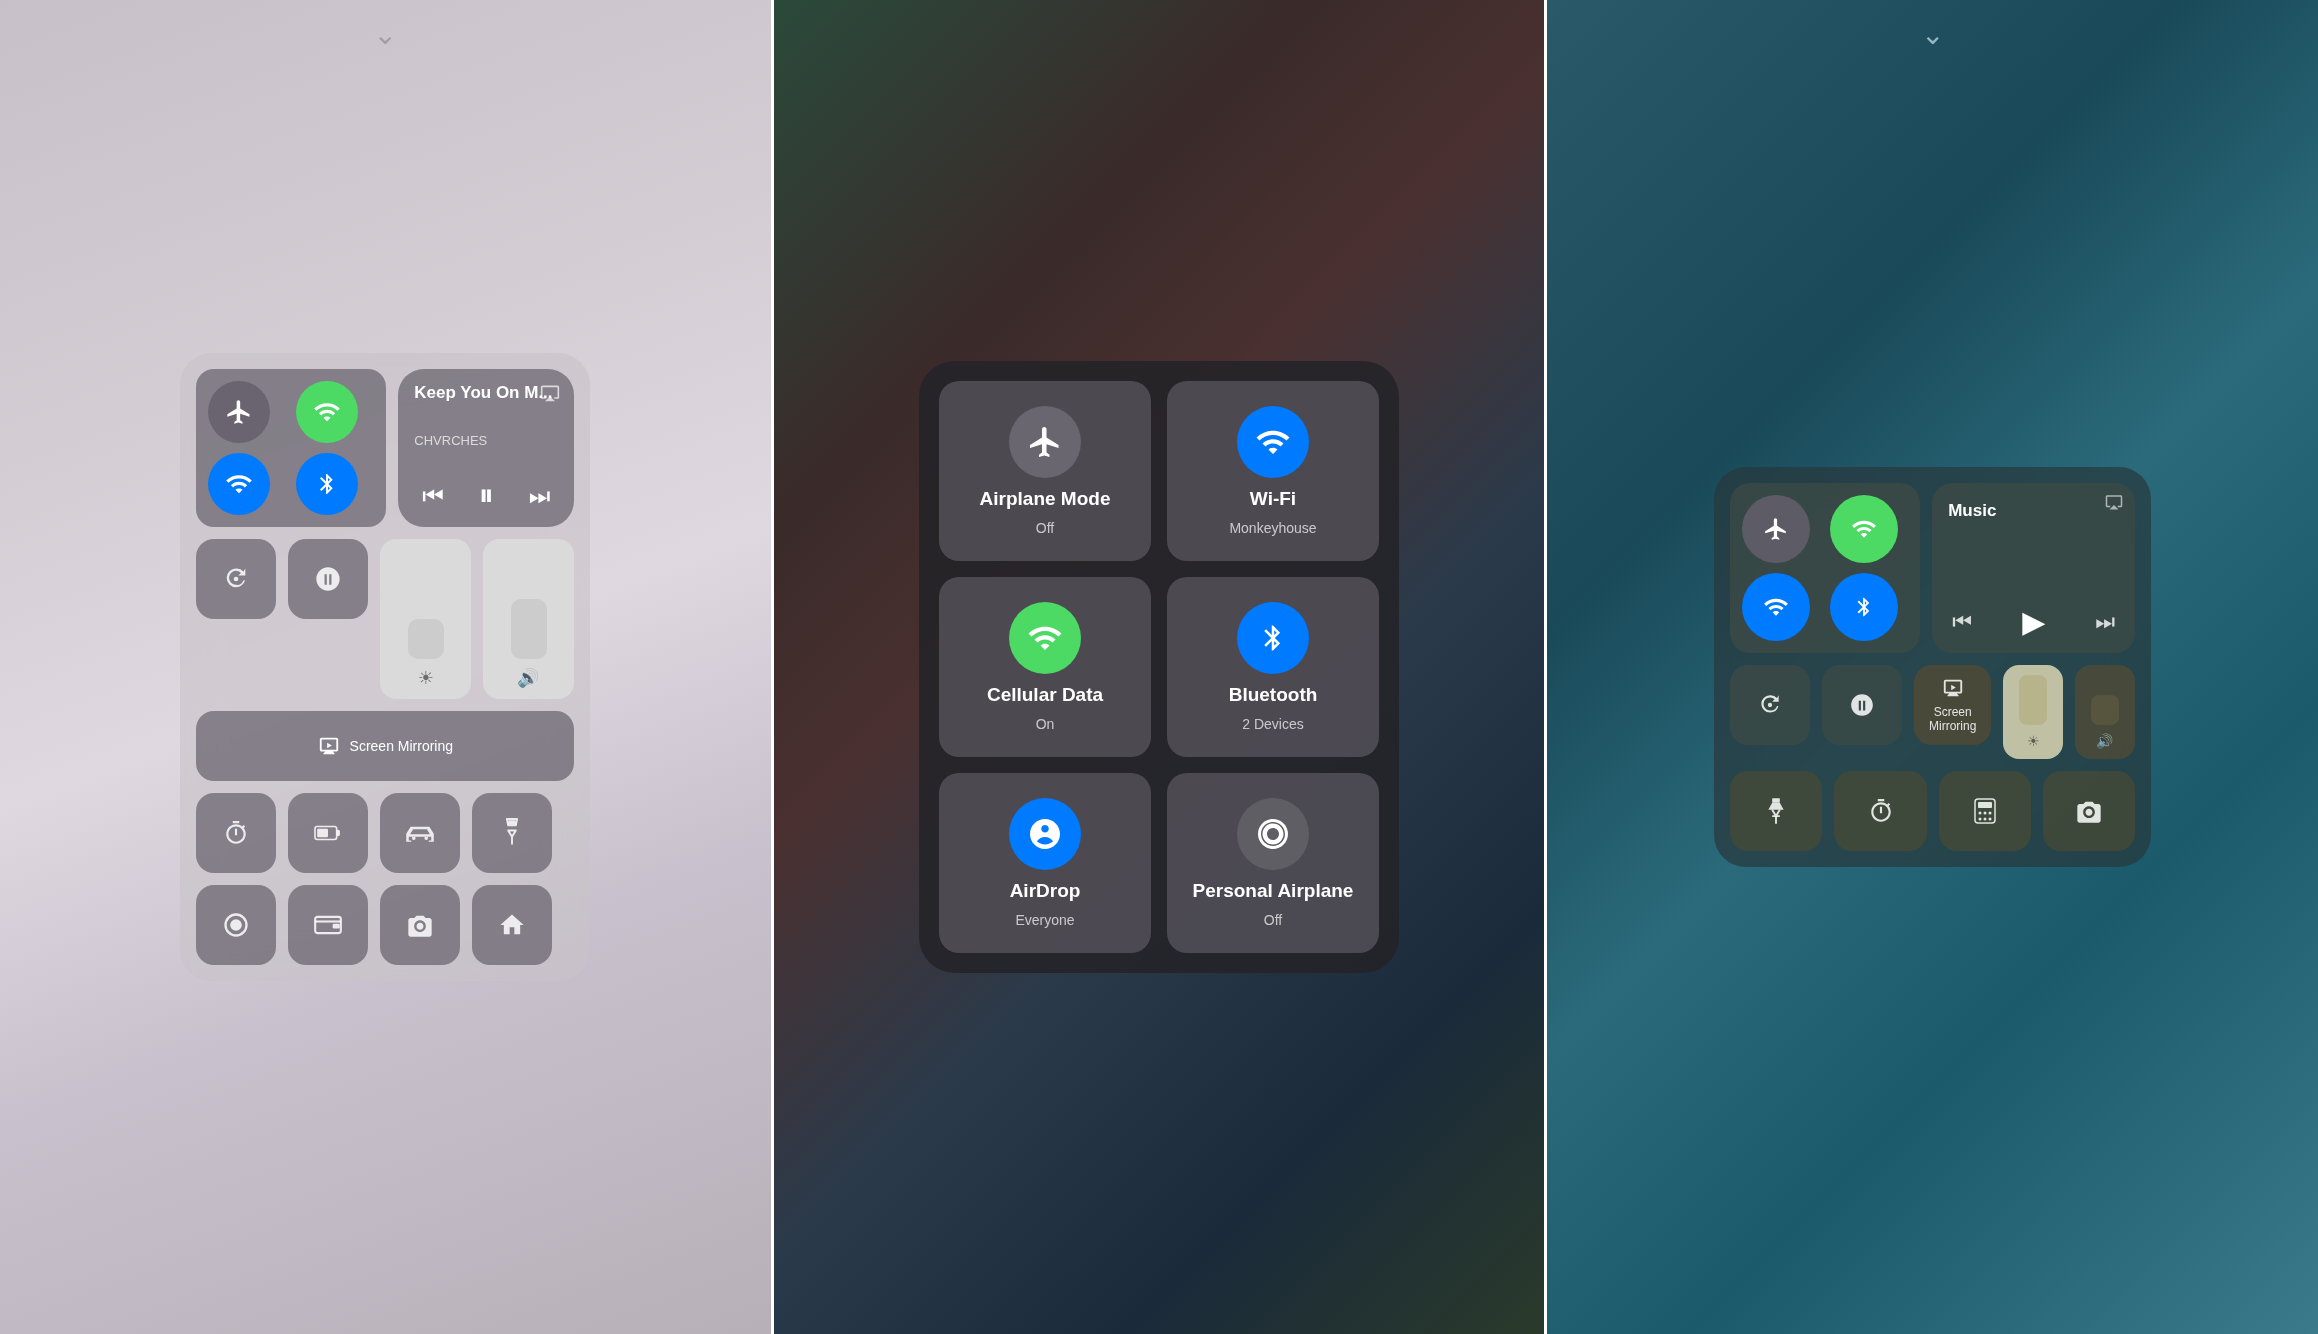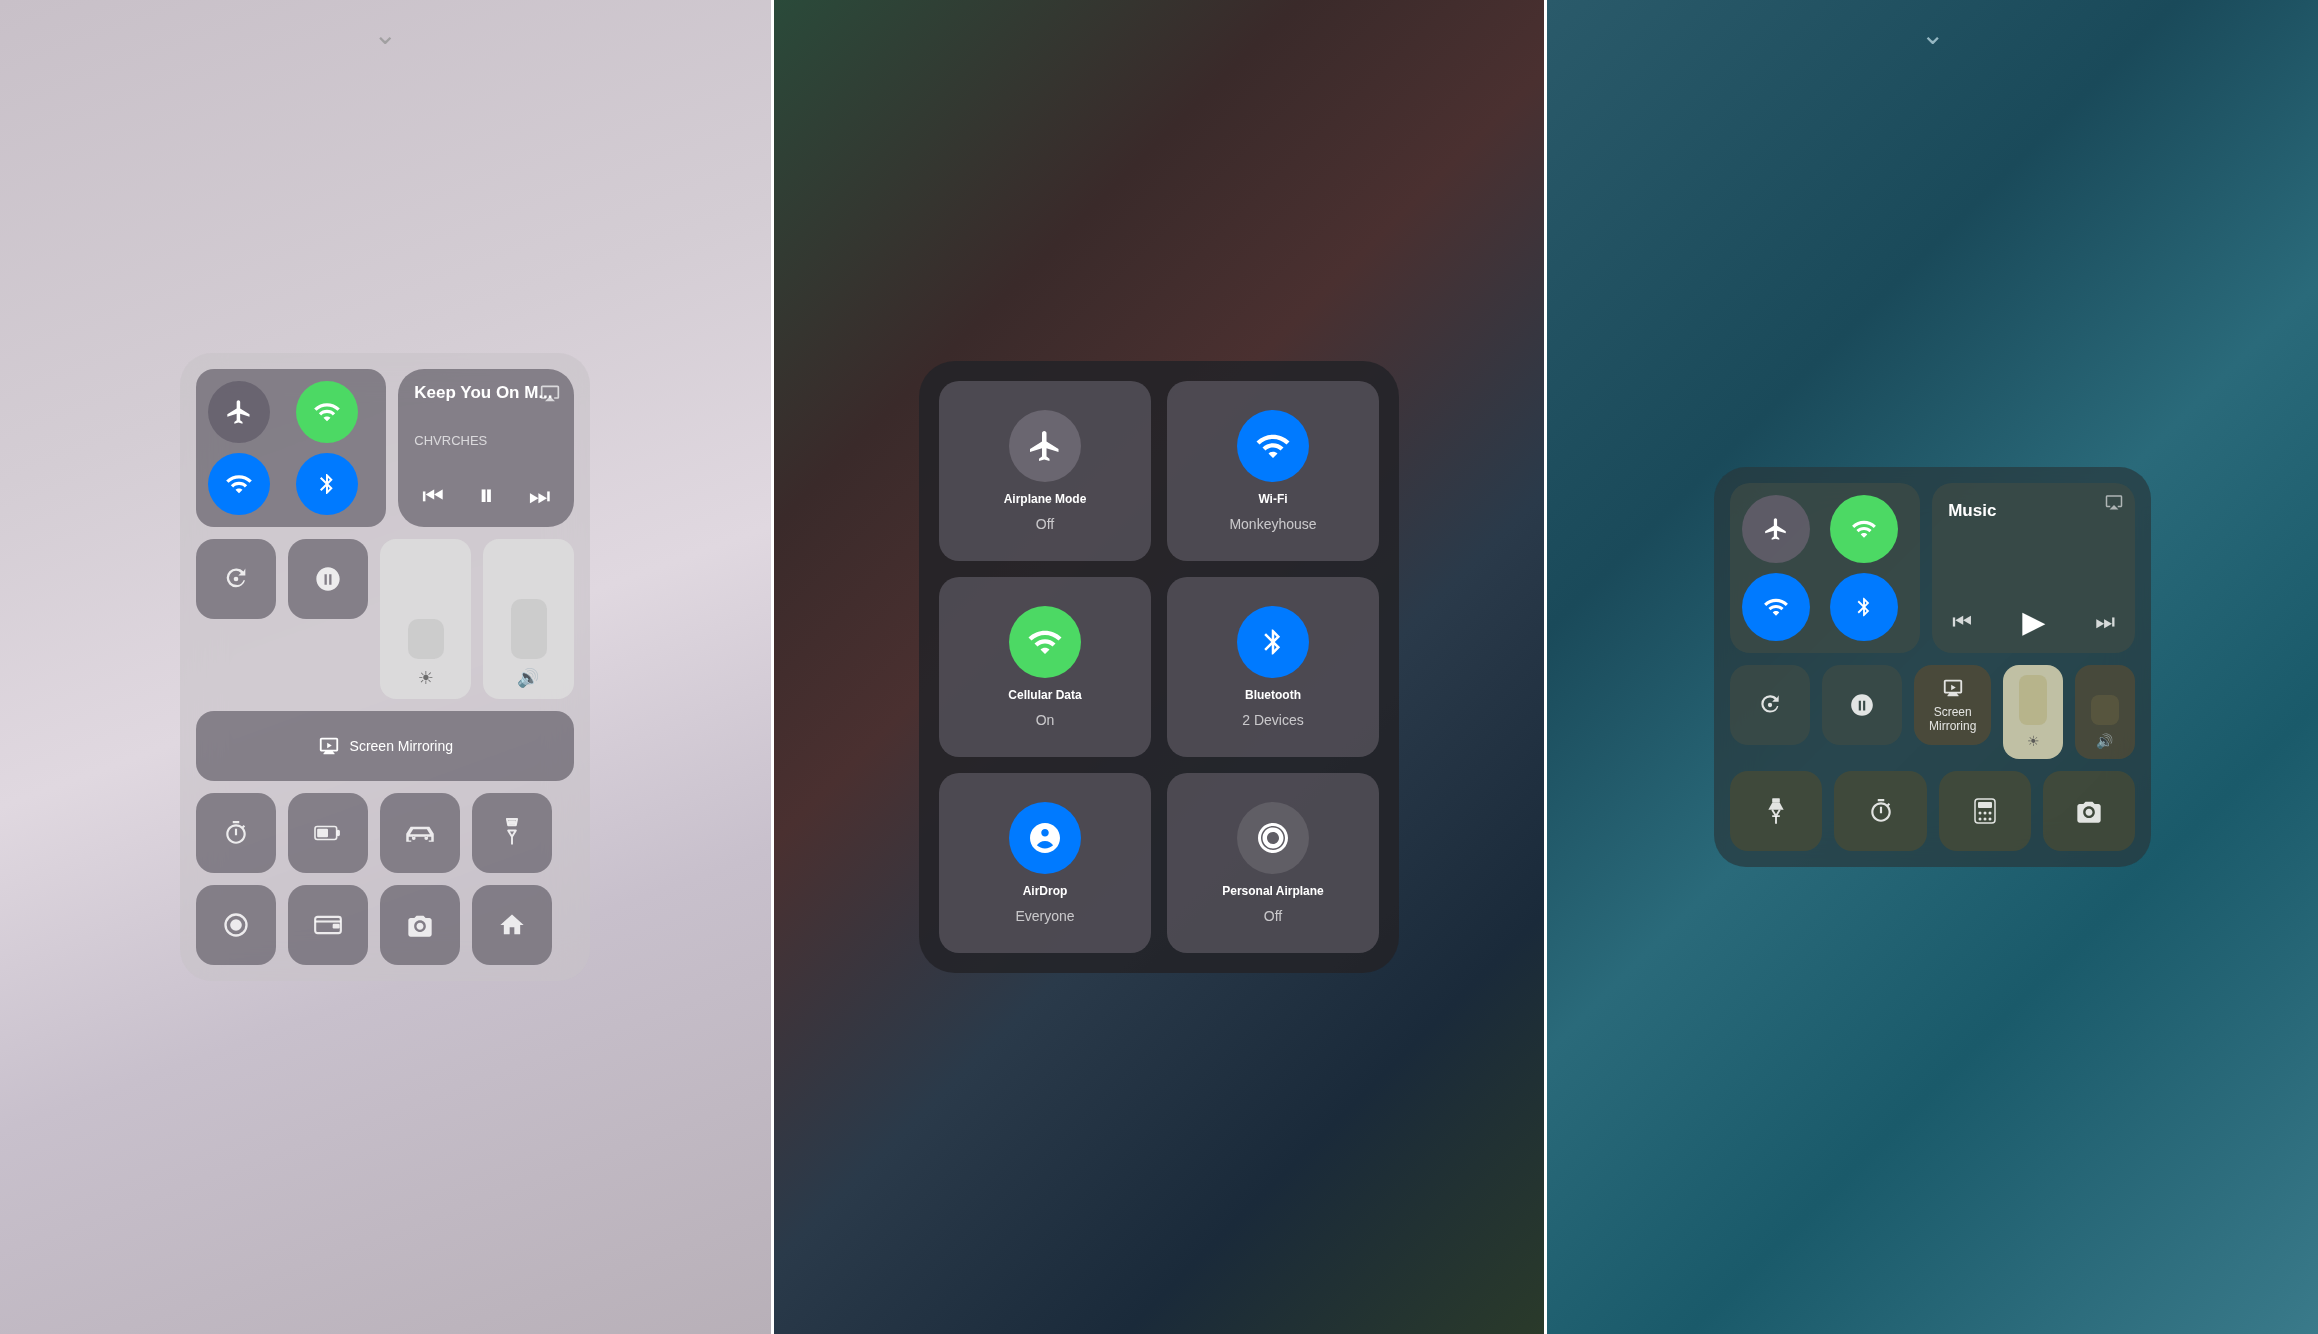--- a/index.html
+++ b/index.html
@@ -246,21 +246,21 @@
       align-items: center;
       justify-content: center;
     }
 
     .p2-circle-gray { background: rgba(110,105,115,0.9); }
     .p2-circle-green { background: #4cd964; }
     .p2-circle-blue { background: #007aff; }
     .p2-circle-darkgray { background: rgba(100,98,105,0.85); }
 
     .p2-label {
-      font-size: 12px;
+      font-size: 19px;
       font-weight: 600;
       color: white;
       text-align: center;
     }
 
     .p2-sublabel {
       font-size: 14px;
       color: rgba(255,255,255,0.7);
       text-align: center;
     }

